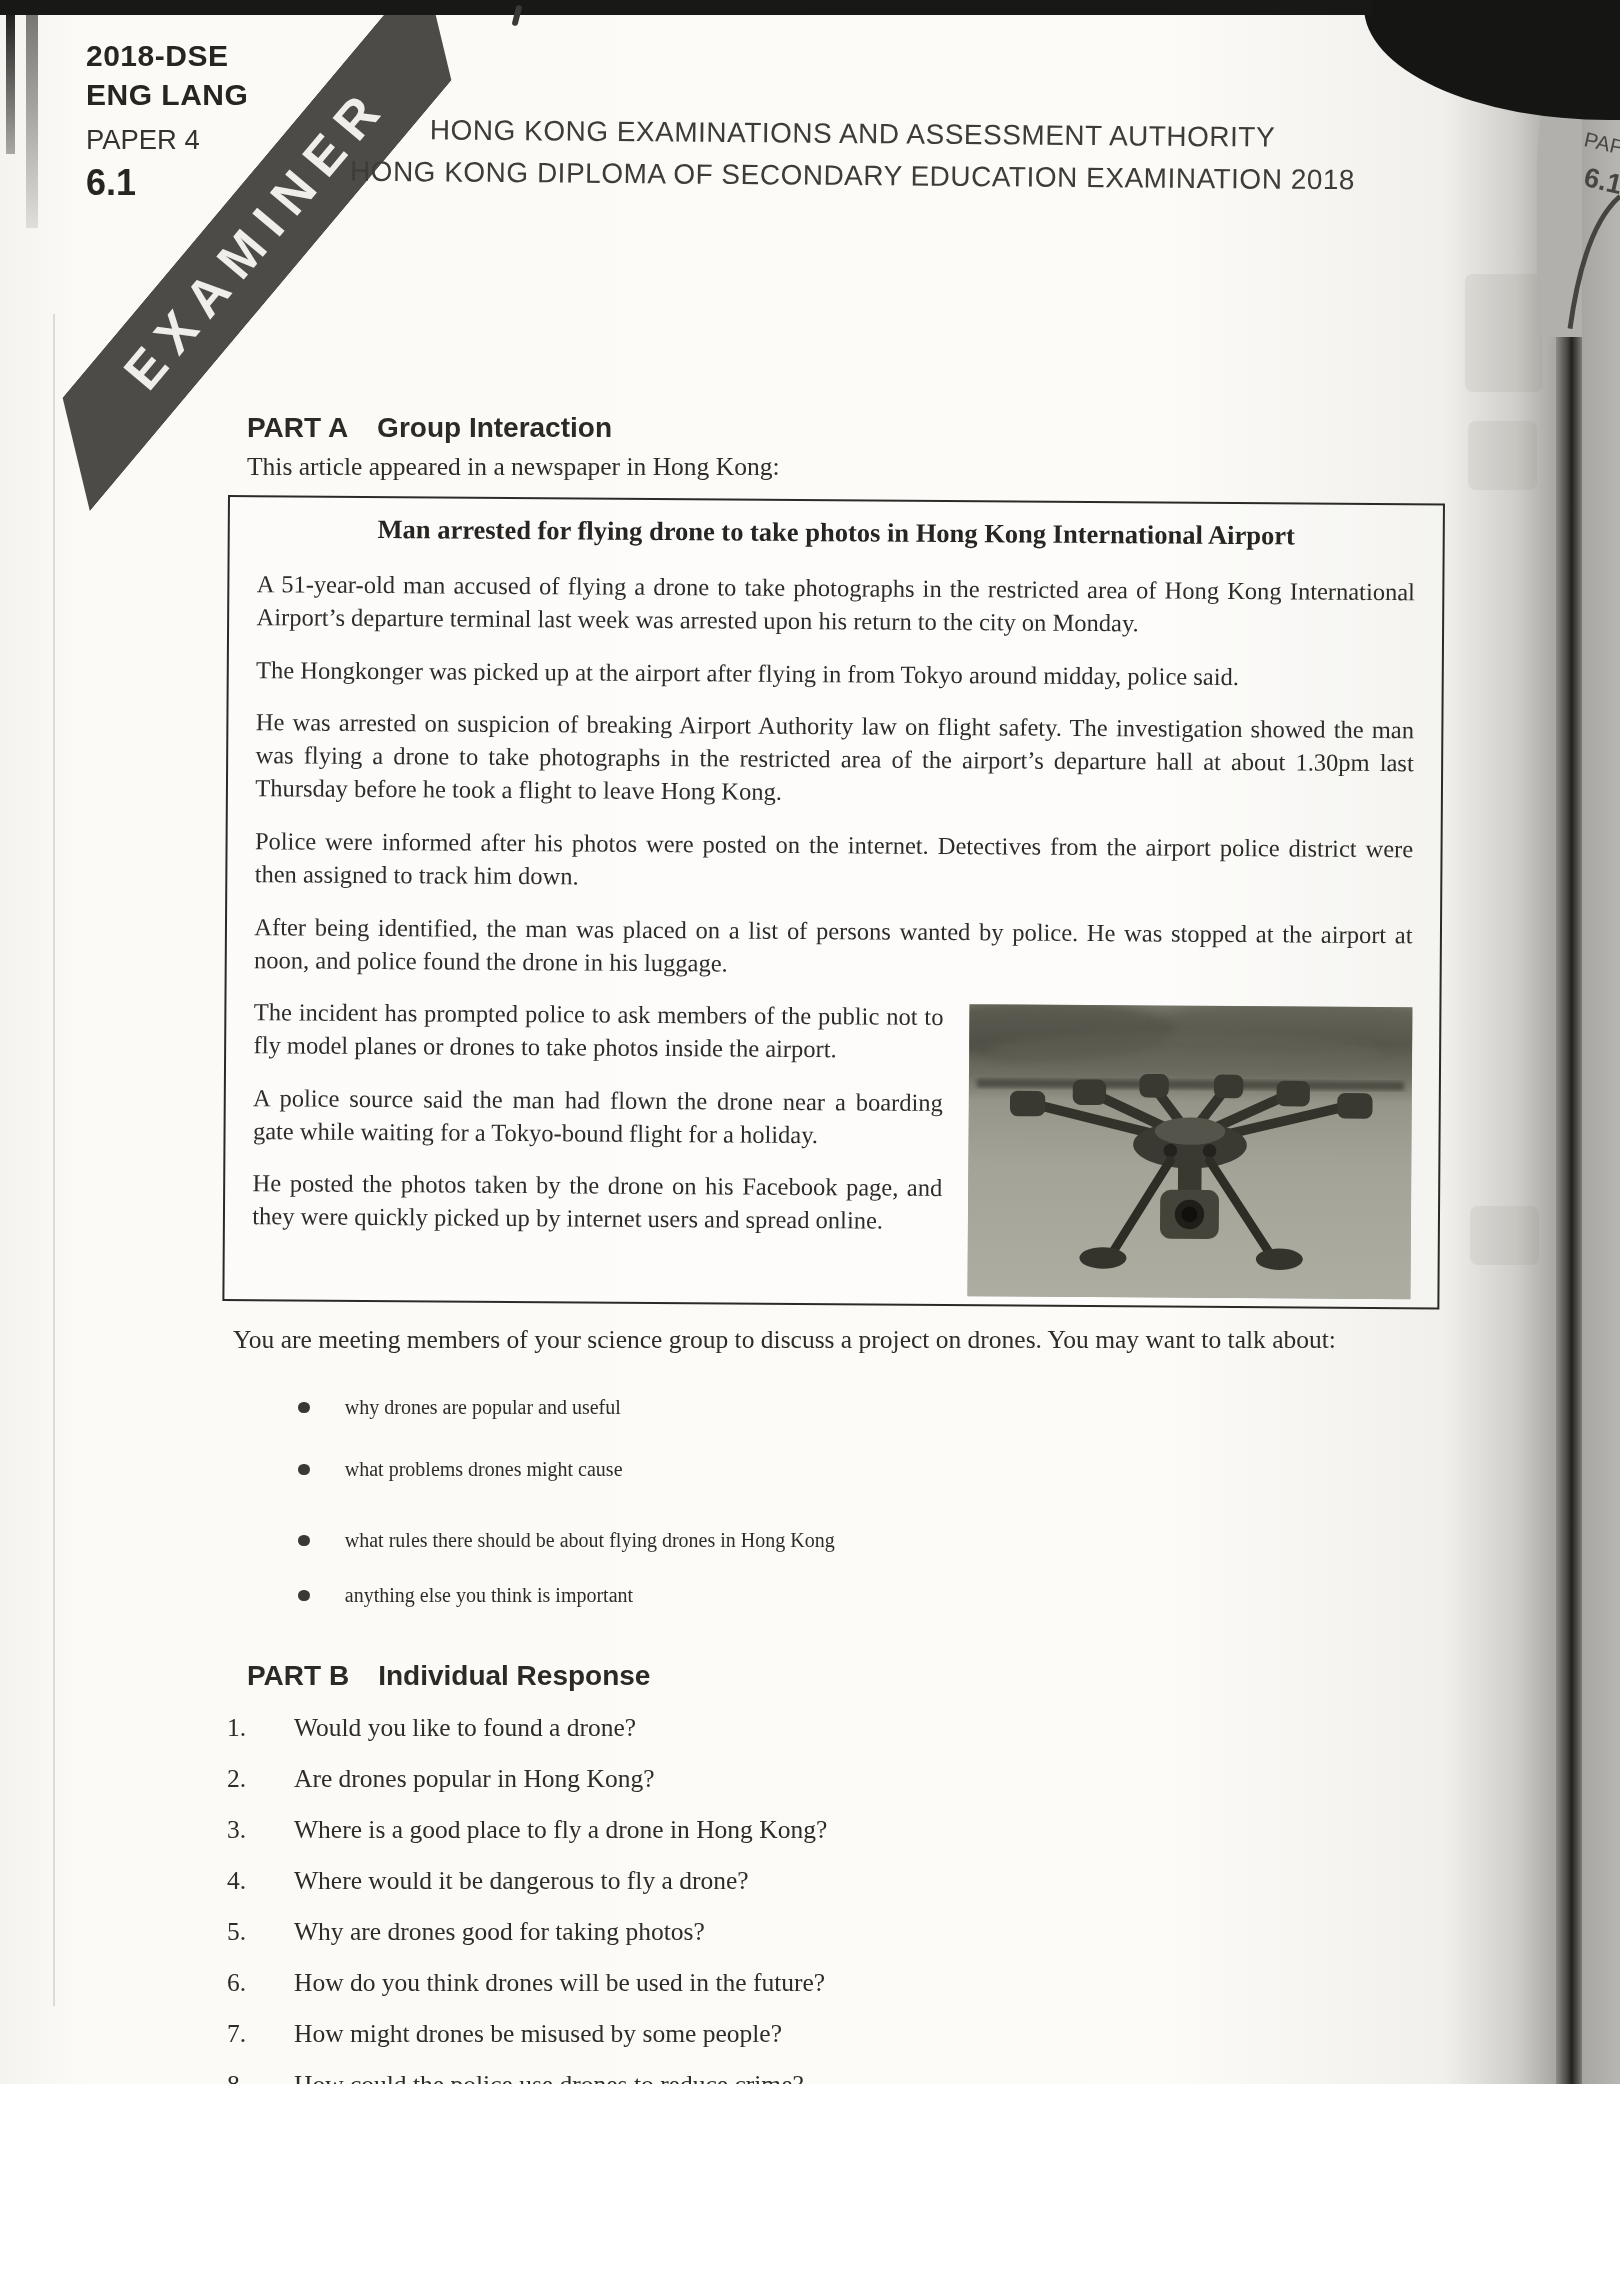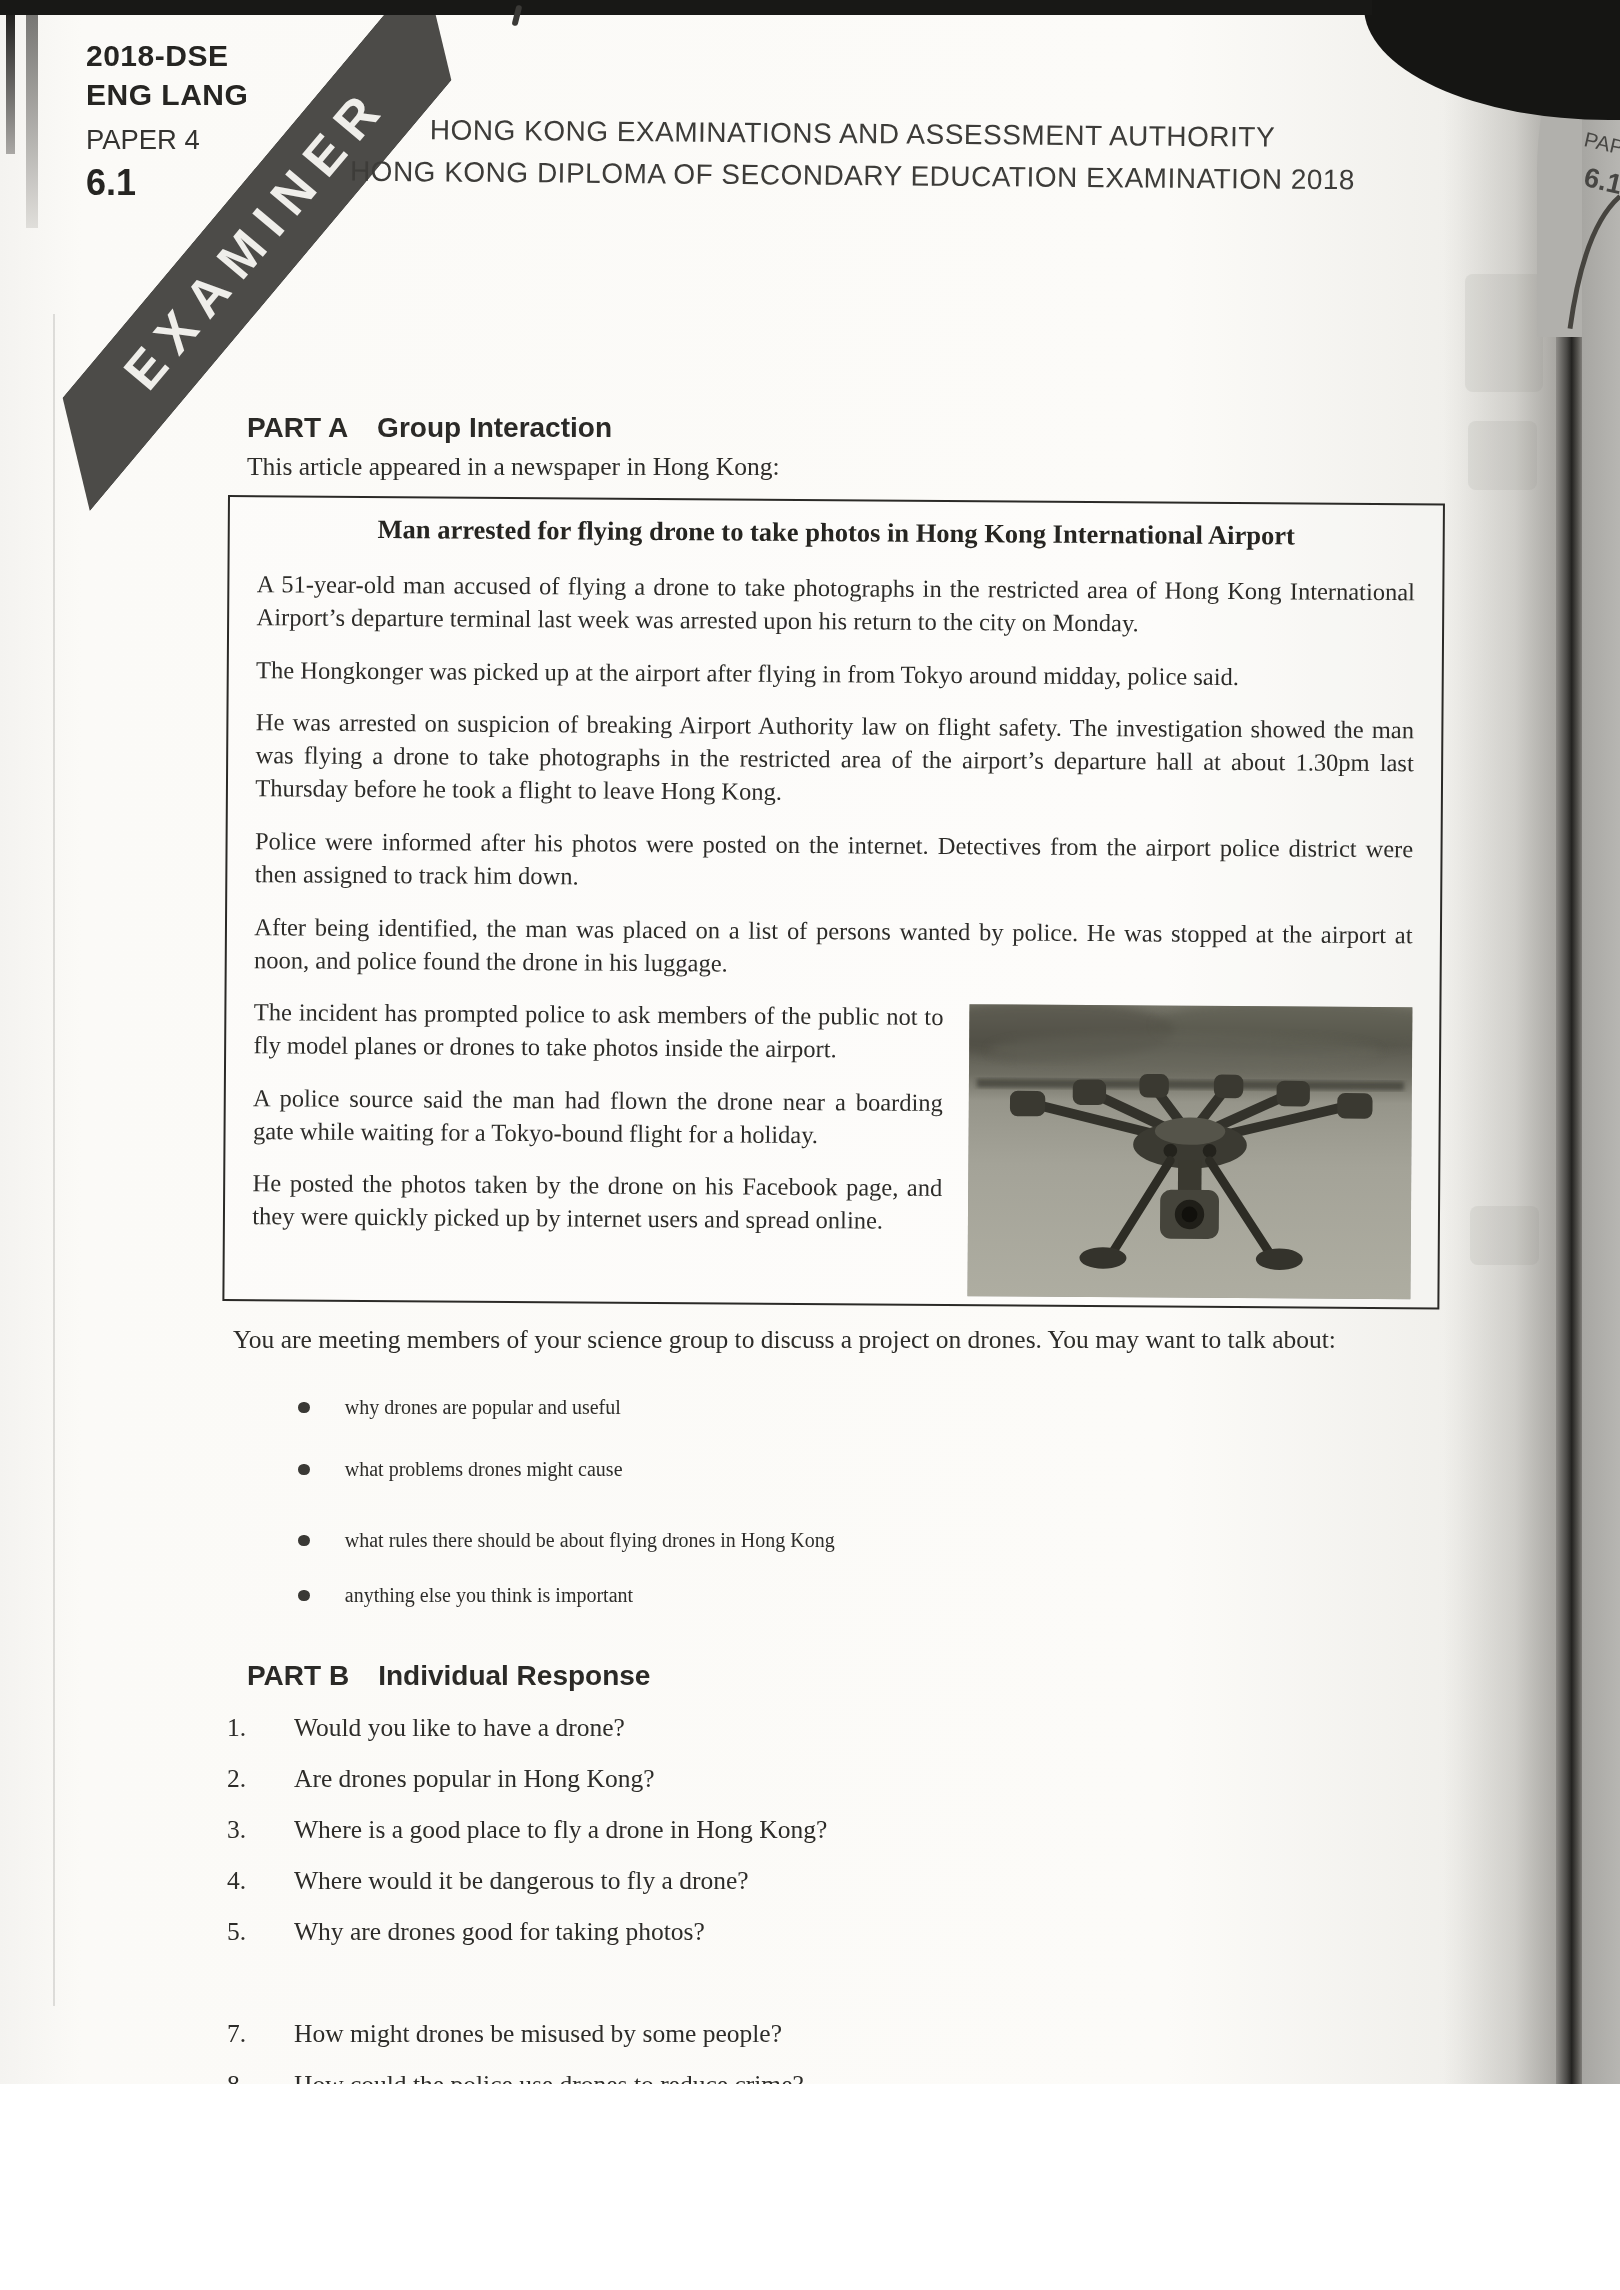--- a/index.html
+++ b/index.html
@@ -213,33 +213,36 @@
   <div class="bullet-row" style="top:1584px;">
     <span class="bullet-dot"></span>
     <span>anything else you think is important</span>
   </div>
 
   <div class="part-head" style="top:1660px;">
     <span>PART B</span><span class="gap"></span><span>Individual Response</span>
   </div>
 
   <div class="q-row" style="top:1713px;">
-    <span class="q-num">1.</span><span>Would you like to have a drone?</span>
+    <span class="q-num">1.</span><span>Would you like to found a drone?</span>
   </div>
   <div class="q-row" style="top:1764px;">
     <span class="q-num">2.</span><span>Are drones popular in Hong Kong?</span>
   </div>
   <div class="q-row" style="top:1815px;">
     <span class="q-num">3.</span><span>Where is a good place to fly a drone in Hong Kong?</span>
   </div>
   <div class="q-row" style="top:1866px;">
     <span class="q-num">4.</span><span>Where would it be dangerous to fly a drone?</span>
   </div>
   <div class="q-row" style="top:1917px;">
     <span class="q-num">5.</span><span>Why are drones good for taking photos?</span>
+  </div>
+  <div class="q-row" style="top:1968px;">
+    <span class="q-num">6.</span><span>How do you think drones will be used in the future?</span>
   </div>
   <div class="q-row" style="top:2019px;">
     <span class="q-num">7.</span><span>How might drones be misused by some people?</span>
   </div>
   <div class="q-row" style="top:2070px;">
     <span class="q-num">8.</span><span>How could the police use drones to reduce crime?</span>
   </div>
 
   <div class="page-num">119</div>
   <div class="notice-banner">

